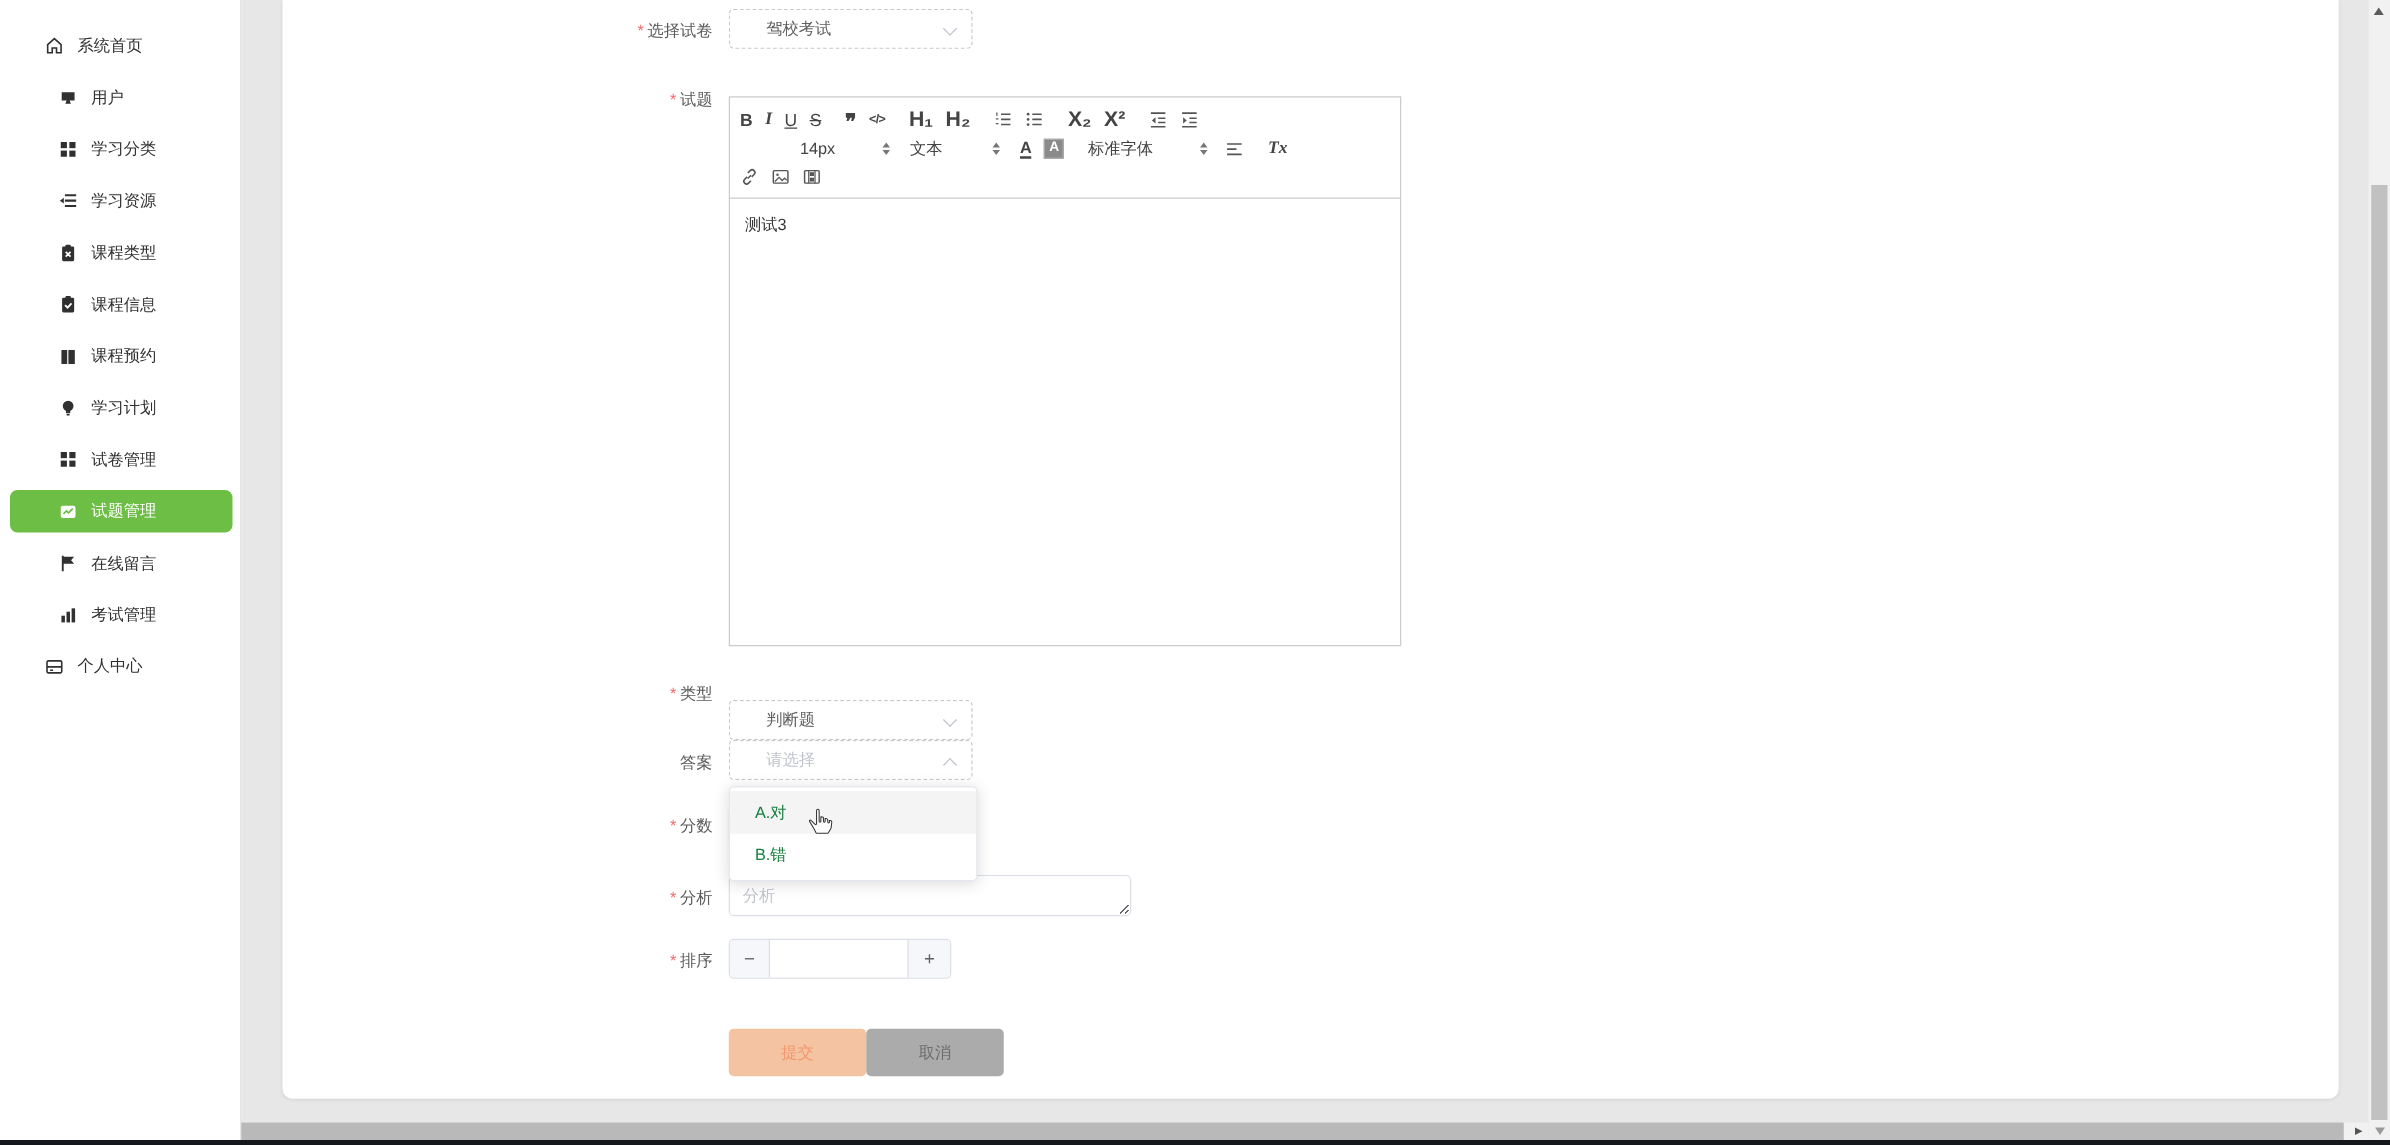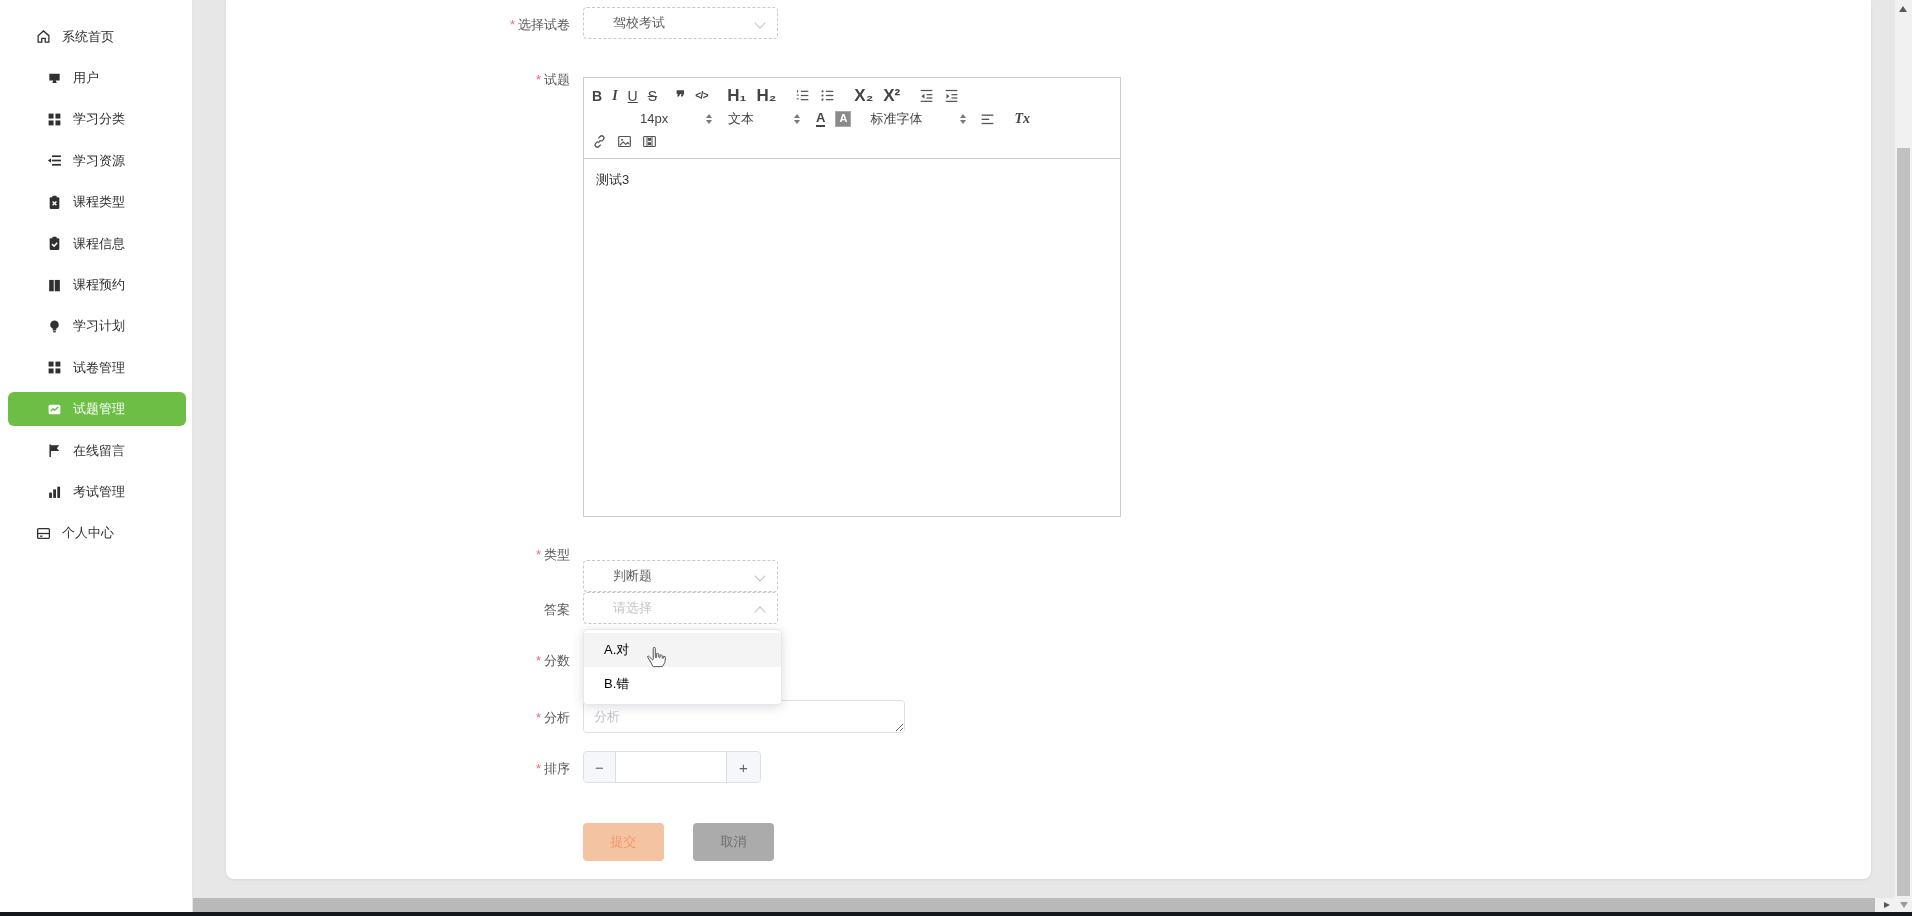--- a/index.html
+++ b/index.html
@@ -65,40 +65,40 @@
   .colorA{font-size:13px;font-weight:bold;border-bottom:2.5px solid #444;padding-bottom:1px;}
   .bgA{font-size:11px;font-weight:bold;color:#fff;background:#8a8a8a;border:1px solid #aaa;
        width:14px;height:14px;display:flex;align-items:center;justify-content:center;}
   .ftx{font-family:"Liberation Serif",serif;font-style:italic;font-size:14px;font-weight:bold;}
   .ql-content{padding:12px;font-size:13px;color:#333;cursor:text;height:340px;}
 
   
   .drop-panel{position:absolute;left:357px;top:629px;width:197px;background:#fff;
        border:1px solid #e4e7ed;border-radius:4px;box-shadow:0 2px 12px rgba(0,0,0,.14);
        z-index:20;padding:3px 0;}
-  .opt{height:34px;line-height:34px;padding-left:20px;font-size:13px;color:#000000;cursor:pointer;}
+  .opt{height:34px;line-height:34px;padding-left:20px;font-size:13px;color:#15803d;cursor:pointer;}
   .opt.hover{background:#f4f4f5;}
 
   .score-input{position:absolute;left:357px;top:645px;width:195px;height:32px;
        border:1px solid #dcdfe6;border-radius:4px;box-sizing:border-box;z-index:1;background:#fff;}
 
   .analysis{position:absolute;left:357px;top:700px;width:322px;height:33px;border:1px solid #dcdfe6;
        border-radius:4px;resize:both;padding:7px 10px;font-size:13px;color:#606266;
        box-sizing:border-box;font-family:"Liberation Sans",sans-serif;z-index:2;}
   .analysis::placeholder{color:#c0c4cc;}
 
   .stepper{position:absolute;left:357px;top:751px;width:178px;height:32px;border:1px solid #dcdfe6;
        border-radius:4px;display:flex;box-sizing:border-box;overflow:hidden;background:#fff;}
   .step-btn{width:31px;background:#f5f7fa;color:#606266;display:flex;align-items:center;
        justify-content:center;font-size:15px;cursor:pointer;flex:0 0 auto;}
   .step-minus{border-right:1px solid #dcdfe6;}
   .step-plus{border-left:1px solid #dcdfe6;width:33px;}
   .step-input{flex:1;border:none;outline:none;min-width:0;}
 
-  .btn{position:absolute;top:823px;width:81px;height:38px;border:none;border-radius:4px;
+  .btn{position:absolute;top:823px;width:110px;height:38px;border:none;border-radius:4px;
        font-size:13px;font-family:"Liberation Sans",sans-serif;cursor:pointer;}
   .btn-submit{left:357px;background:#f4c3a2;color:#f0976b;}
   .btn-cancel{left:467px;background:#ababab;color:#6e6e6e;}
 
   
   .vscroll{position:absolute;left:1895px;top:0;width:17px;height:898px;background:#f1f1f1;z-index:30;}
   .vscroll .arr{position:absolute;left:4px;top:6px;width:0;height:0;
        border-left:4.5px solid transparent;border-right:4.5px solid transparent;
        border-bottom:6px solid #5a5a5a;}
   .vthumb{position:absolute;left:2px;top:148px;width:13px;height:748px;background:#c1c1c1;}

